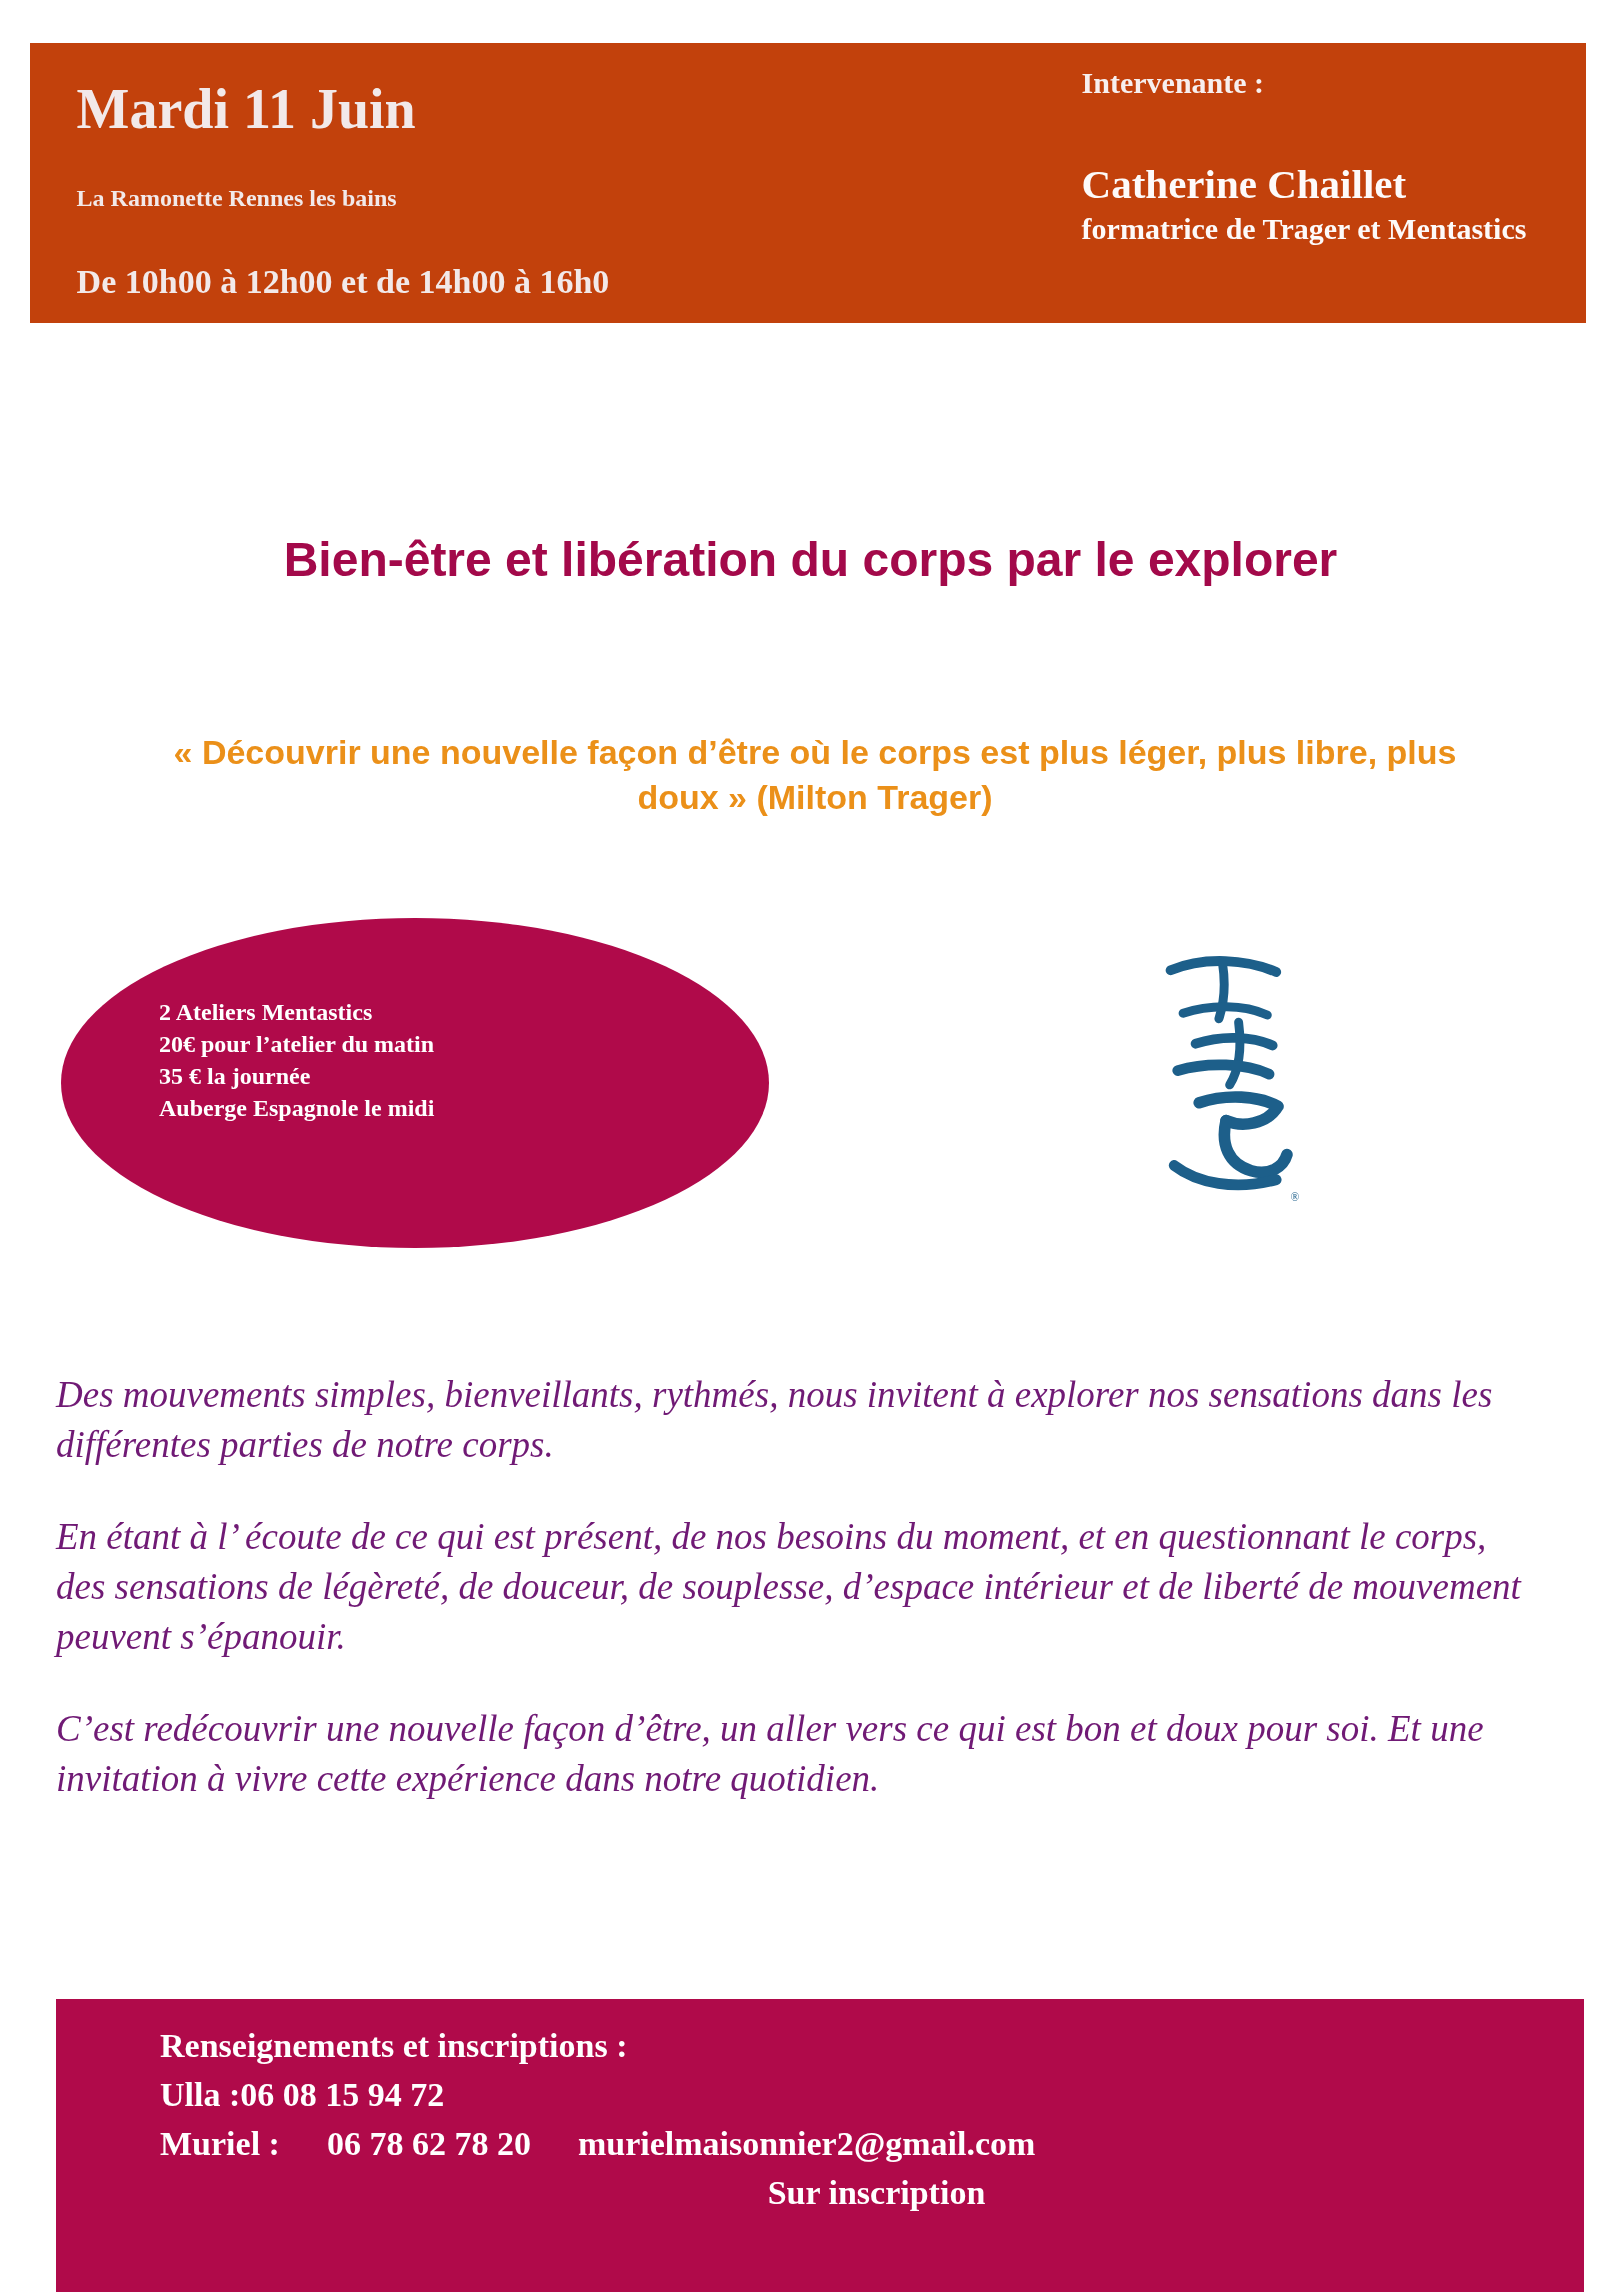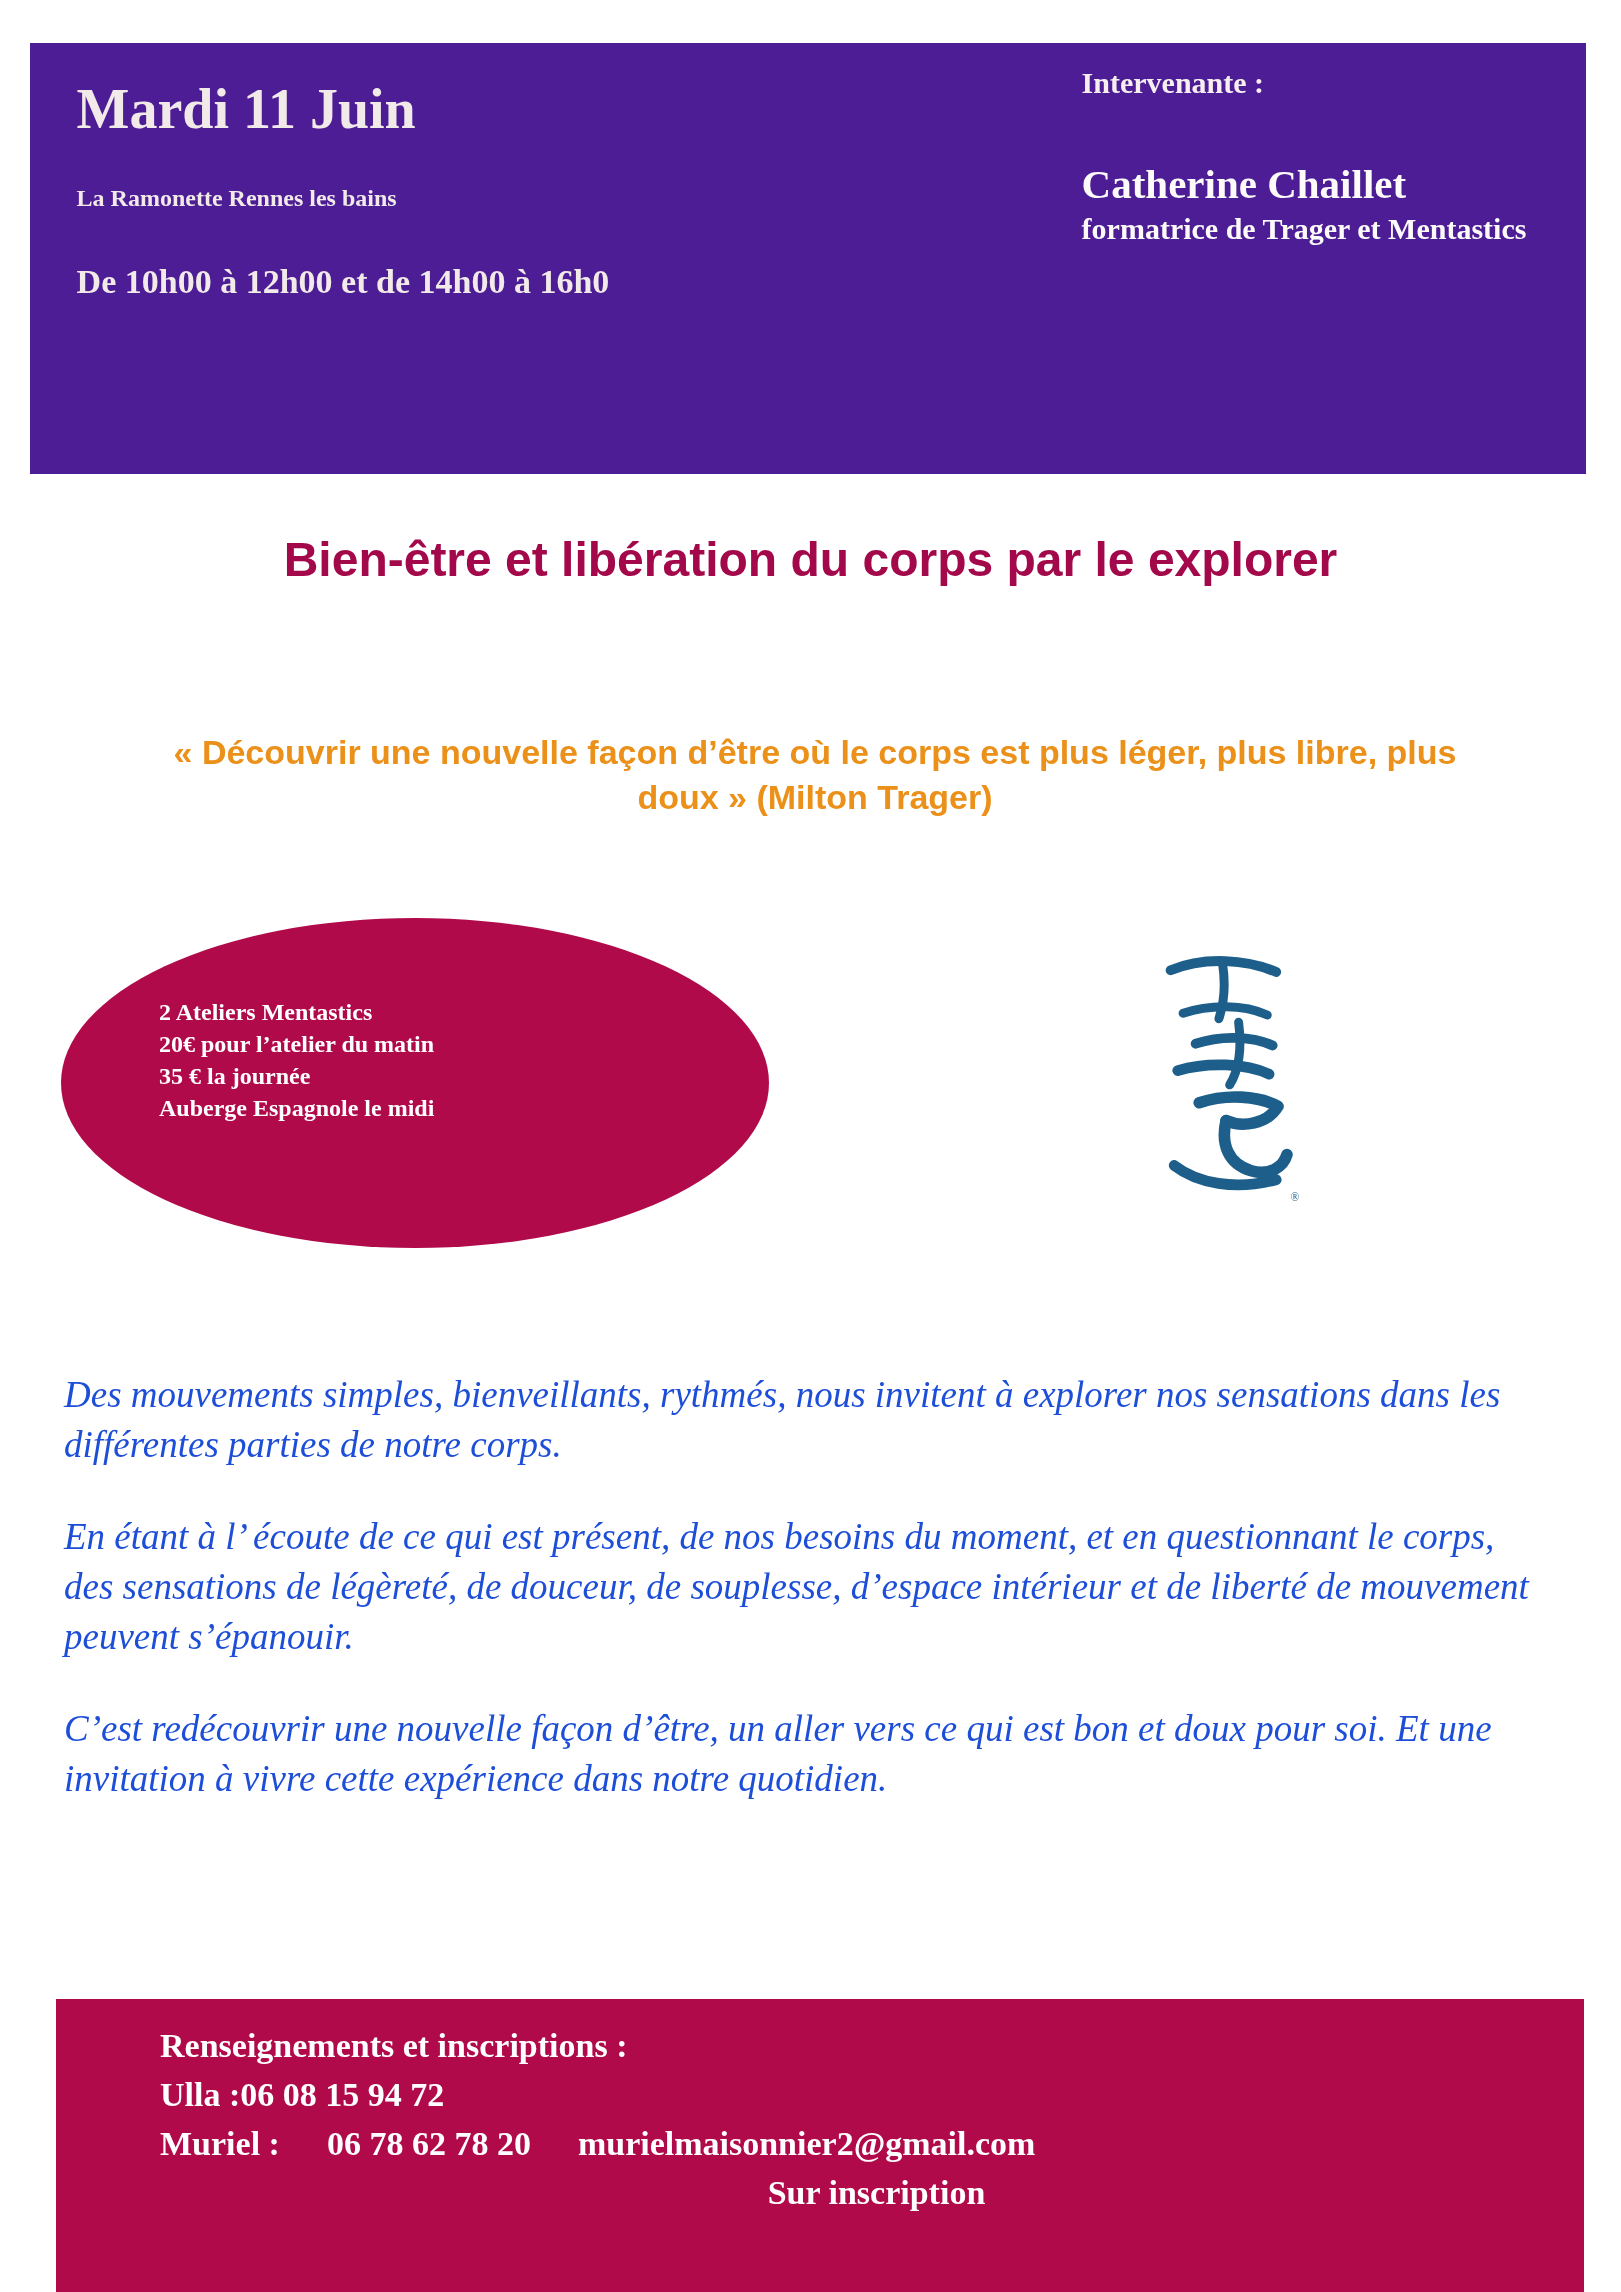--- a/index.html
+++ b/index.html
@@ -15,22 +15,22 @@
     color: #000000;
     overflow: hidden;
   }
 
   
   .top-banner {
     position: absolute;
     left: 29.6px;
     top: 43px;
     width: 1556px;
-    height: 431px;
-    background: #4c1d95;
+    height: 280px;
+    background: #c2410c;
     box-sizing: border-box;
   }
   .banner-left {
     position: absolute;
     left: 47px;
     top: 36px;
     width: 949px;
   }
   .banner-date {
     font-family: "Liberation Serif", serif;
@@ -150,28 +150,28 @@
     position: absolute;
     left: 1133px;
     top: 936px;
     width: 179px;
     height: 287px;
   }
 
   
   .body-text {
     position: absolute;
-    left: 64px;
+    left: 56px;
     top: 1370px;
     width: 1487px;
     font-family: "Liberation Serif", serif;
     font-style: italic;
     font-size: 37px;
     line-height: 1.36;
-    color: #1d4ed8;
+    color: #701a75;
   }
   .body-text p {
     margin: 0 0 41px 0;
   }
   .body-text p:last-child { margin-bottom: 11px; }
 
   
   .bottom-banner {
     position: absolute;
     left: 56px;

